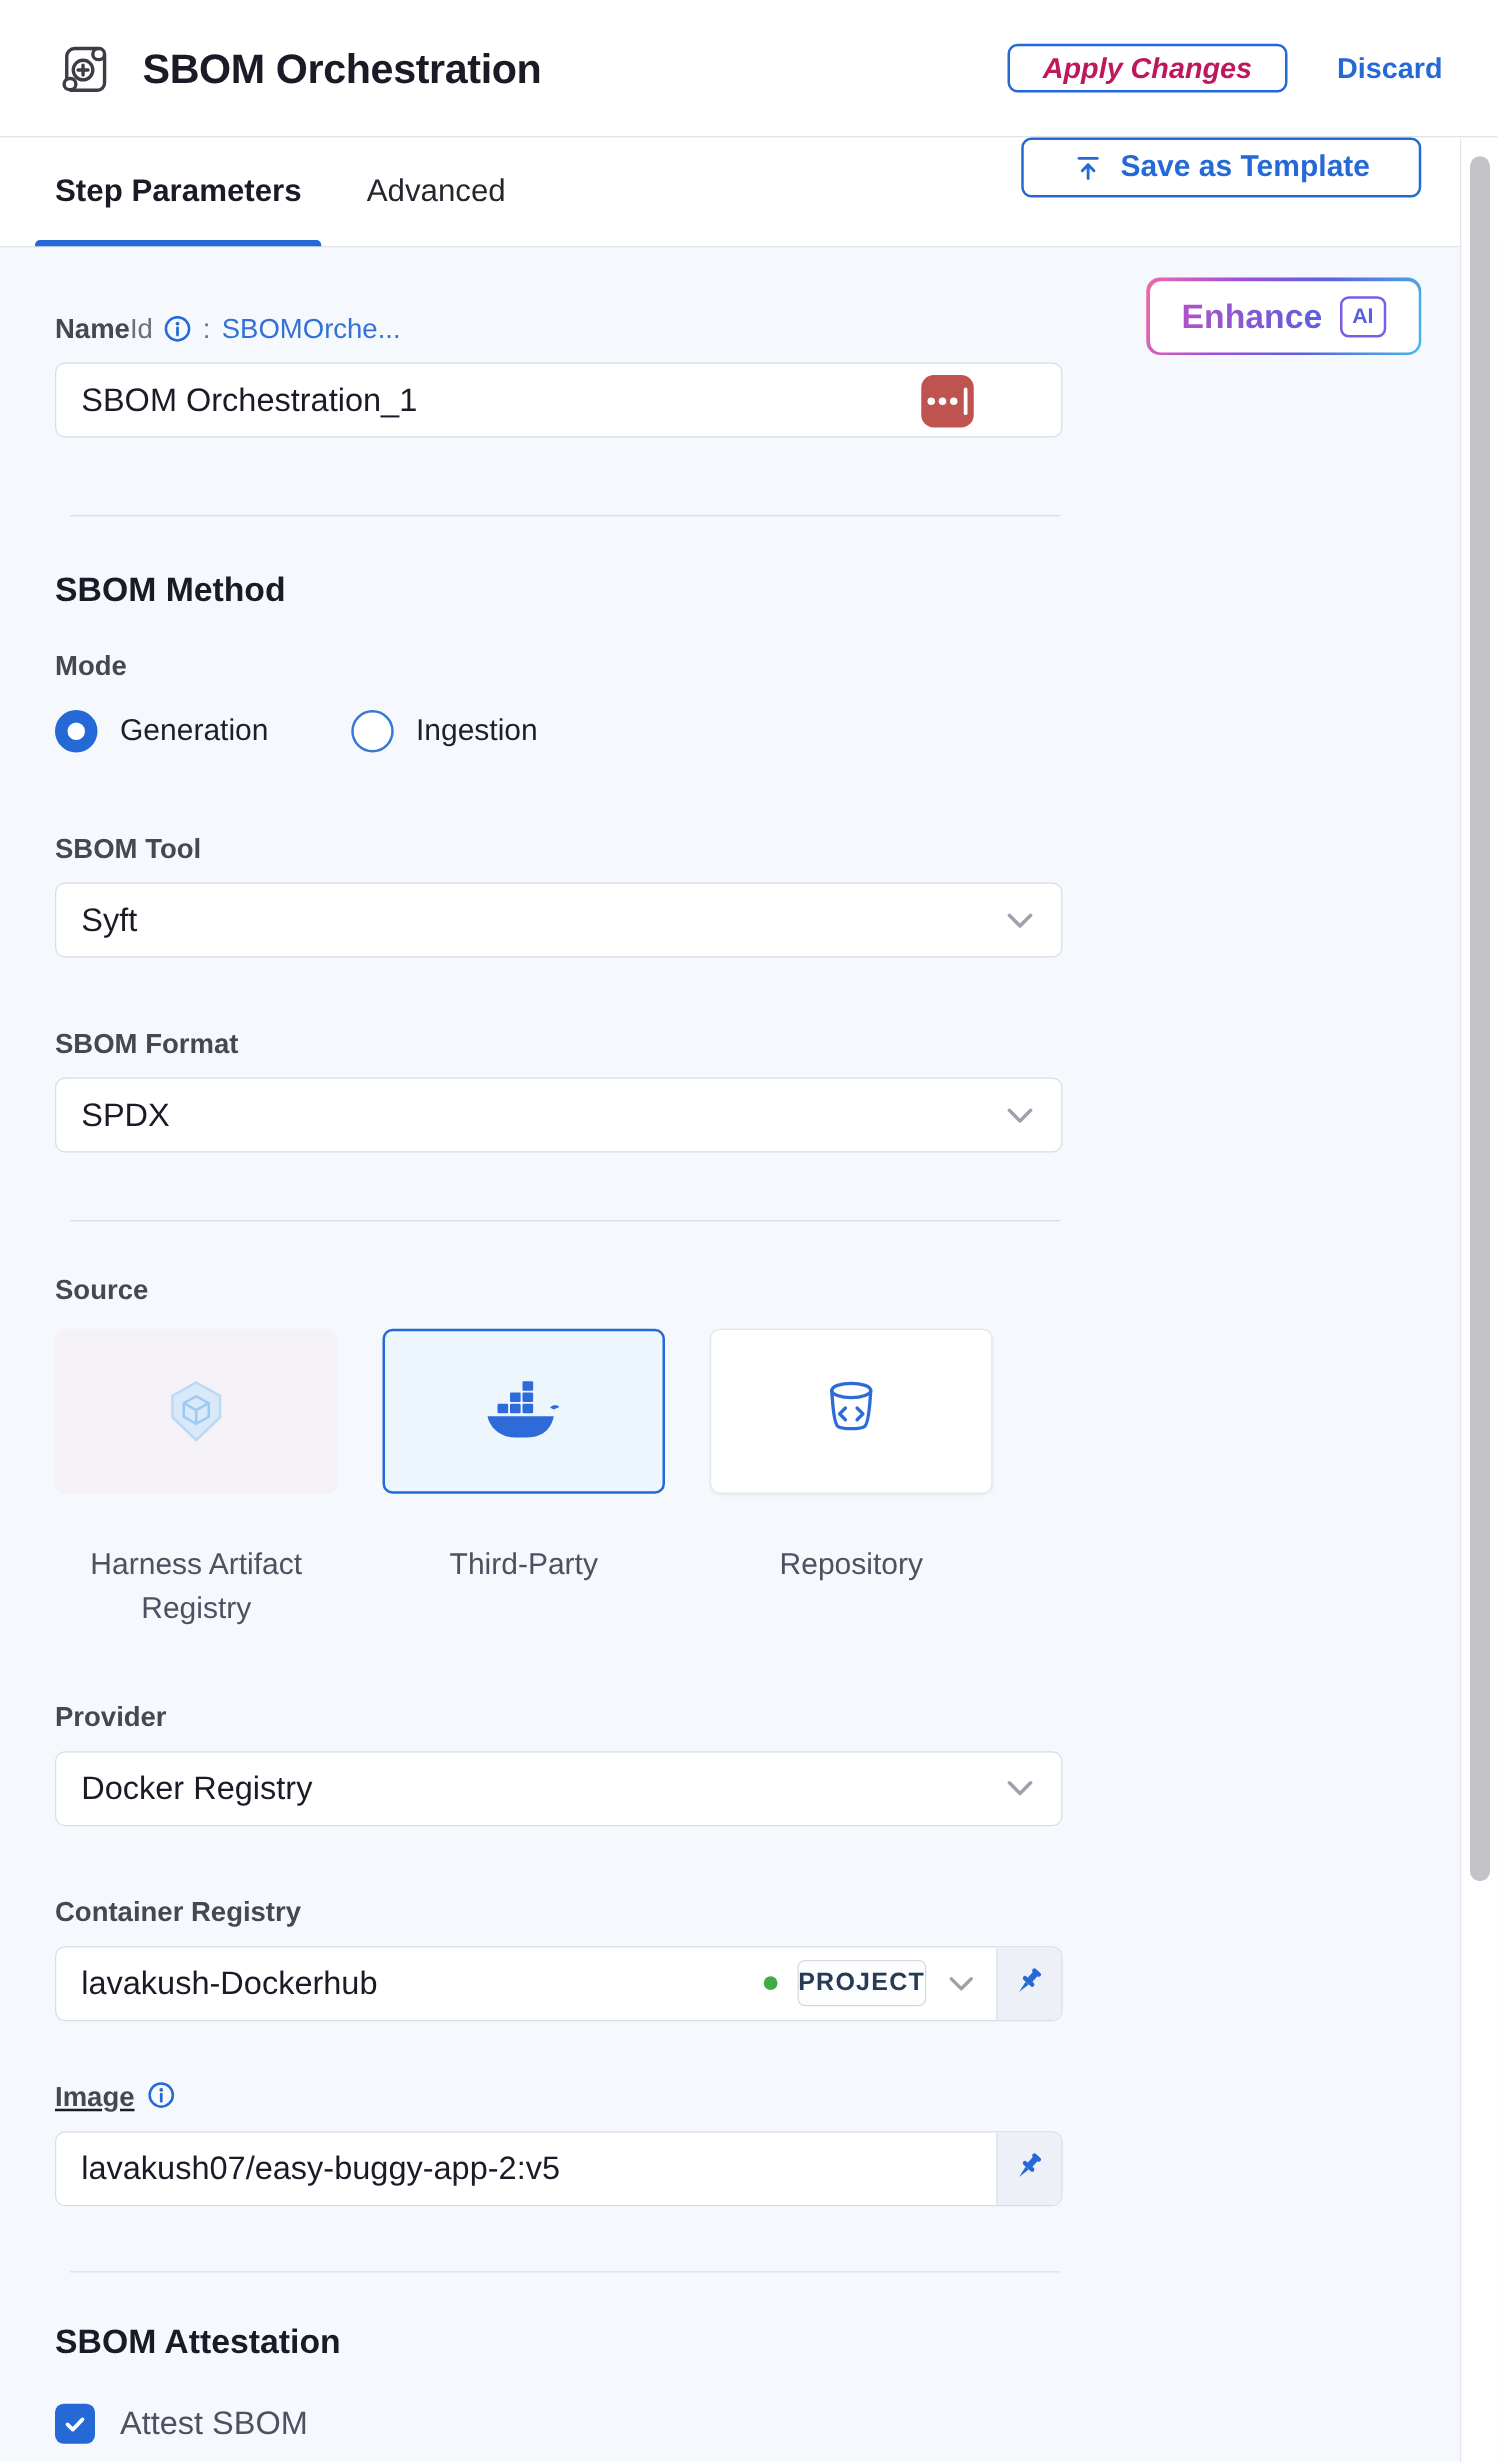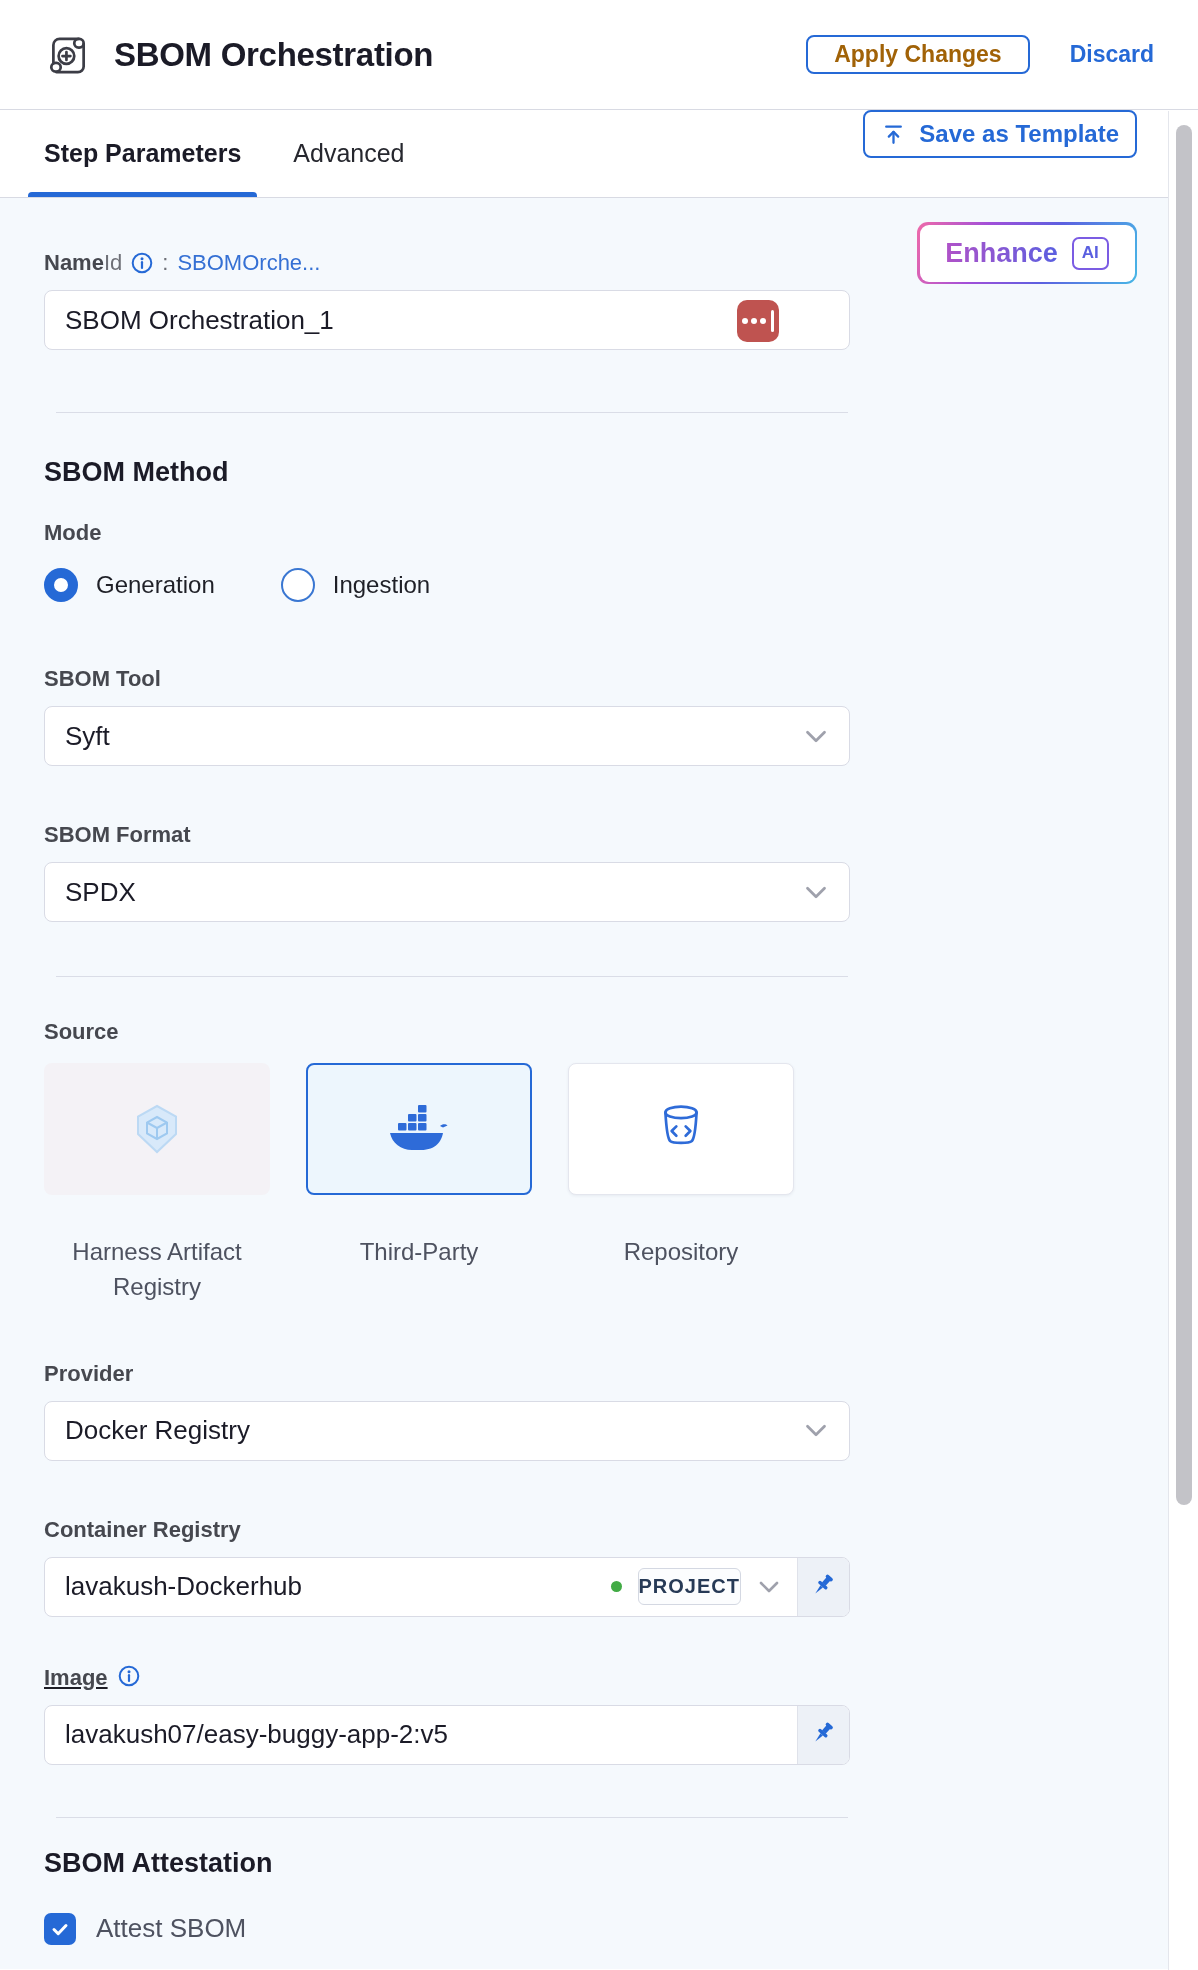--- a/index.html
+++ b/index.html
@@ -29,27 +29,28 @@
     letter-spacing: -0.3px;
   }
   .header-actions {
     margin-left: auto;
     display: flex;
     align-items: center;
     gap: 40px;
   }
   .btn-apply {
     border: 2px solid #2569d6;
-    color: #a16207;
+    color: #be185d;
     background: #fff;
     border-radius: 8px;
     font-size: 23px;
     font-weight: bold;
     padding: 4px 26px;
     cursor: pointer;
+    font-style: italic;
   }
   .link-discard {
     color: #2569d6;
     font-size: 23px;
     font-weight: bold;
     cursor: pointer;
   }
 
   
   .tabbar {
@@ -83,21 +84,21 @@
     margin-right: 17px;
     display: flex;
     align-items: center;
     gap: 13px;
     border: 2px solid #2569d6;
     color: #2569d6;
     background: #fff;
     border-radius: 8px;
     font-size: 24px;
     font-weight: bold;
-    padding: 8px 16px;
+    padding: 8px 39px;
     cursor: pointer;
   }
 
   
   .content {
     position: relative;
     height: 1771px;
     background: #f5f9fd;
     padding: 52px 0 0 44px;
   }
@@ -517,21 +518,21 @@
             <rect x="7.6" y="10.2" width="10.8" height="3.4" rx="1.6"></rect>
             <path d="M13 13.6 l1.6 0 L13 22.8 L11.4 13.6 z"></path>
           </g>
         </svg>
       </span>
     </div>
   </div>
 
   <hr class="divider div-3">
 
-  <div class="section-heading" style="margin-top:30px">SBOM Attestation</div>
+  <div class="section-heading" style="margin-top:40px">SBOM Attestation</div>
   <div class="attest-row">
     <span class="checkbox">
       <svg width="22" height="22" viewBox="0 0 22 22" fill="none" stroke="#fff" stroke-width="3" stroke-linecap="round" stroke-linejoin="round">
           <path d="M5 11.5 l4.2 4.2 L17 7.5"></path>
         </svg>
     </span>
     <span class="checkbox-label">Attest SBOM</span>
   </div>
 
 </div>

